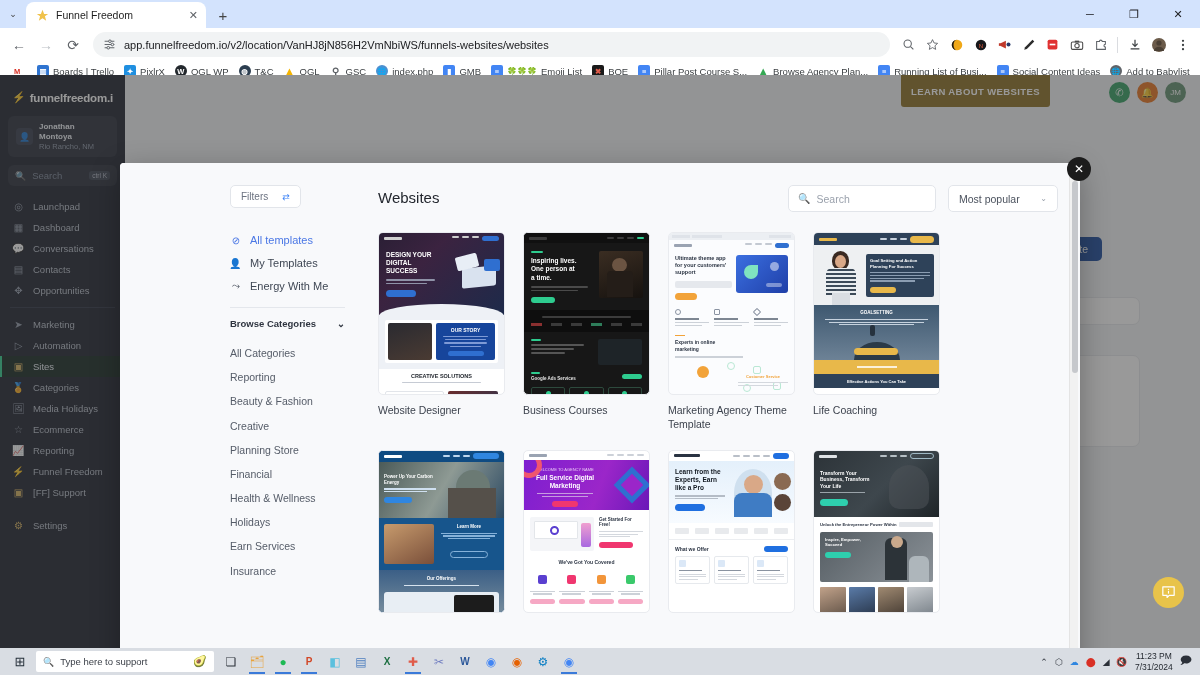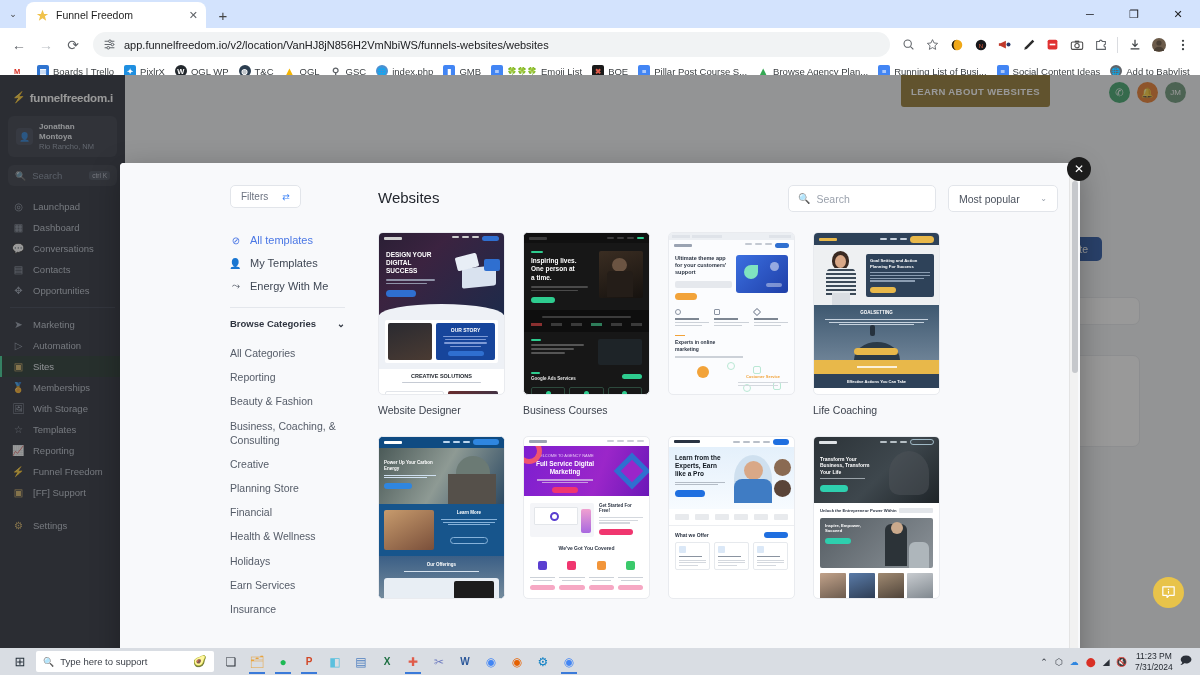--- a/index.html
+++ b/index.html
@@ -446,29 +446,29 @@
       <div class="nav-item">
           <span class="n-ico">▷</span>
           <span>Automation</span>
         </div>
       <div class="nav-item active">
           <span class="n-ico">▣</span>
           <span>Sites</span>
         </div>
       <div class="nav-item">
           <span class="n-ico">🏅</span>
-          <span>Memberships</span>
+          <span>Categories</span>
         </div>
       <div class="nav-item">
           <span class="n-ico">🖼</span>
-          <span>With Storage</span>
+          <span>Media Holidays</span>
         </div>
       <div class="nav-item">
           <span class="n-ico">☆</span>
-          <span>Templates</span>
+          <span>Ecommerce</span>
         </div>
       <div class="nav-item">
           <span class="n-ico">📈</span>
           <span>Reporting</span>
         </div>
       <div class="nav-item">
           <span class="n-ico" style="color:#d6b15e;">⚡</span>
           <span>Funnel Freedom</span>
         </div>
       <div class="nav-item">
@@ -523,21 +523,20 @@
             <div class="side-sep"></div>
 
             <div class="browse-hdr">
               <span>Browse Categories</span>
               <span>⌄</span>
             </div>
 
             <div class="cat">All Categories</div>
             <div class="cat">Reporting</div>
             <div class="cat">Beauty &amp; Fashion</div>
-            <div class="cat">Business, Coaching, &amp; Consulting</div>
             <div class="cat">Creative</div>
             <div class="cat">Planning Store</div>
             <div class="cat">Financial</div>
             <div class="cat">Health &amp; Wellness</div>
             <div class="cat">Holidays</div>
             <div class="cat">Earn Services</div>
             <div class="cat">Insurance</div>
           </div>
 
           <div class="lib-main">
@@ -738,20 +737,21 @@
                     <i style="position:absolute;left:74px;top:24px;width:8px;height:8px;border:1.2px solid #b9e8d4;border-radius:50%;"></i>
                     <i style="position:absolute;left:104px;top:22px;width:8px;height:8px;border:1.2px solid #b9e8d4;border-radius:2px;"></i>
                     <div style="position:absolute;right:6px;top:14px;width:50px;">
                       <div style="font-size:4px;font-weight:bold;color:#f2a33a;text-align:center;">Customer Service</div>
                       <i style="display:block;height:1.2px;background:#d4d8de;margin-top:3px;"></i>
                       <i style="display:block;height:1.2px;background:#d4d8de;margin-top:2px;width:80%;"></i>
                     </div>
                   </div>
 
                 </div>
+                <div class="card-label">Marketing Agency Theme Template</div>
               </div>
 
               <div class="card">
                 <div class="thumb" style="background:#fff;">
                   <div class="t-nav" style="background:#2e4259;height:12px;">
                       <span class="t-logo" style="background:#e8b84a;"></span>
                       <span class="t-links" style="align-items:center;">
                         <i class="t-link" style="background:#c9d3de;display:inline-block;"></i>
                         <i class="t-link" style="background:#c9d3de;display:inline-block;"></i>
                         <i class="t-link" style="background:#c9d3de;display:inline-block;"></i>

